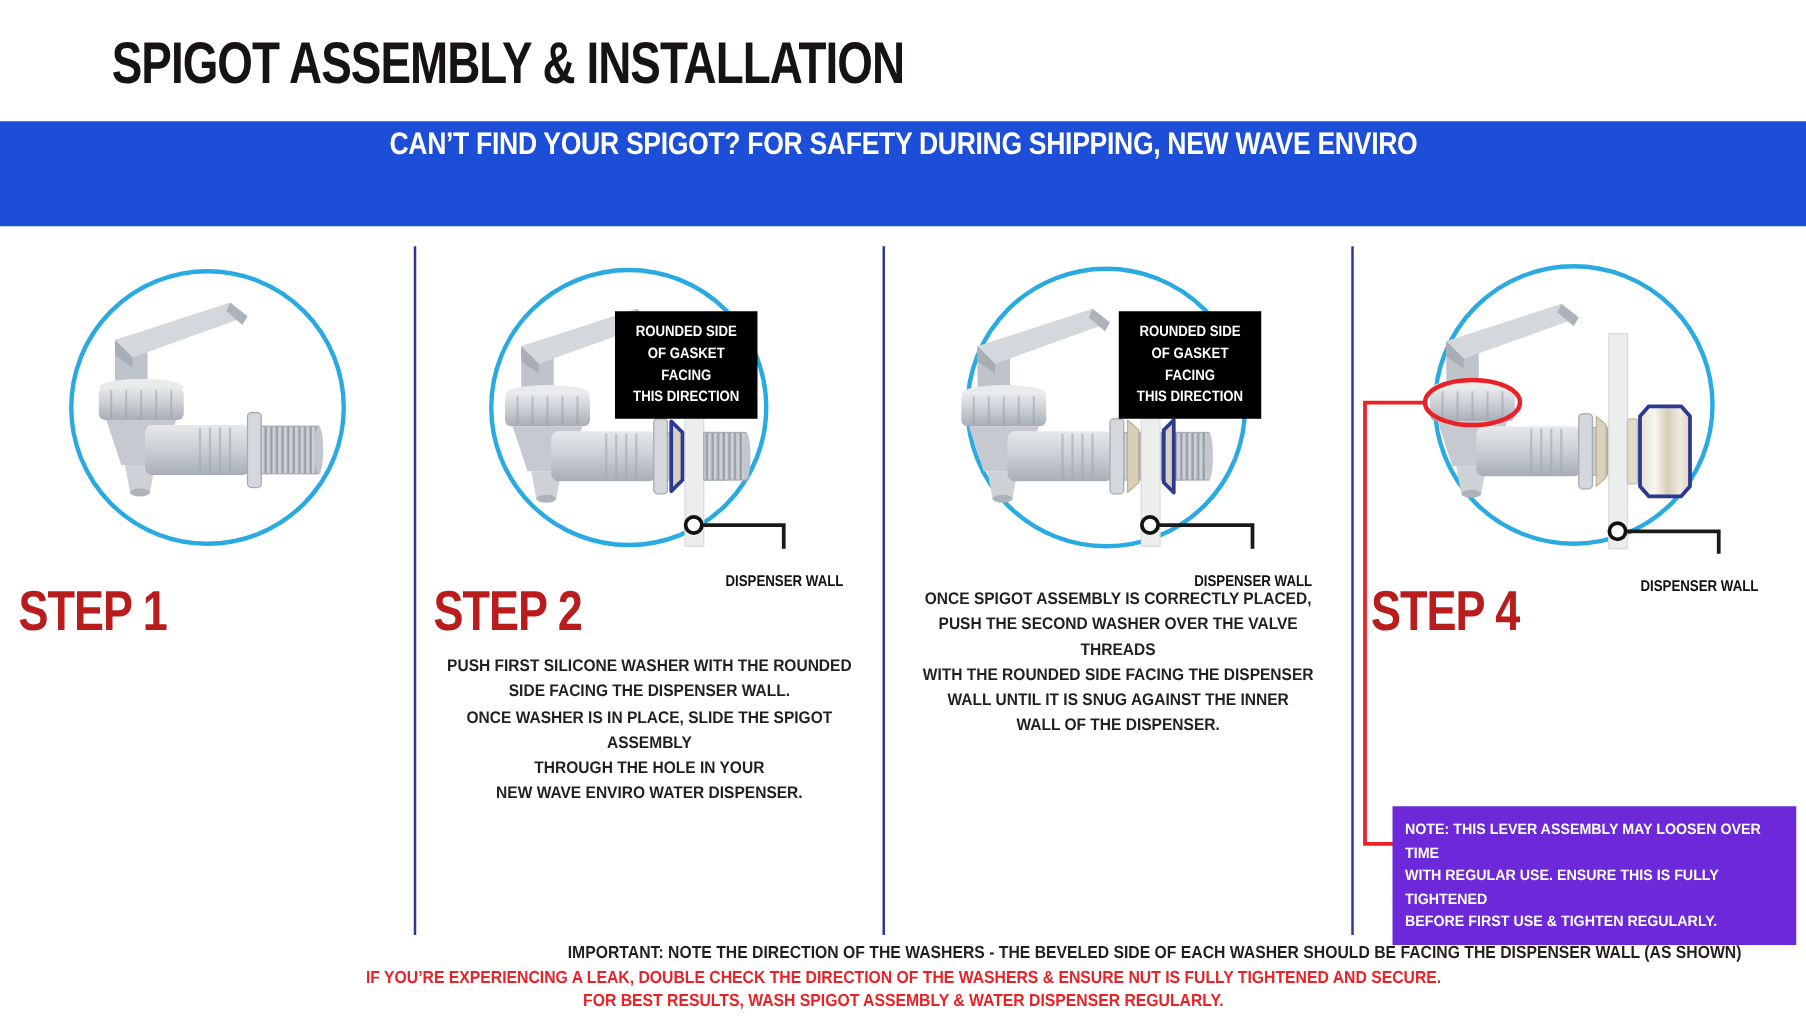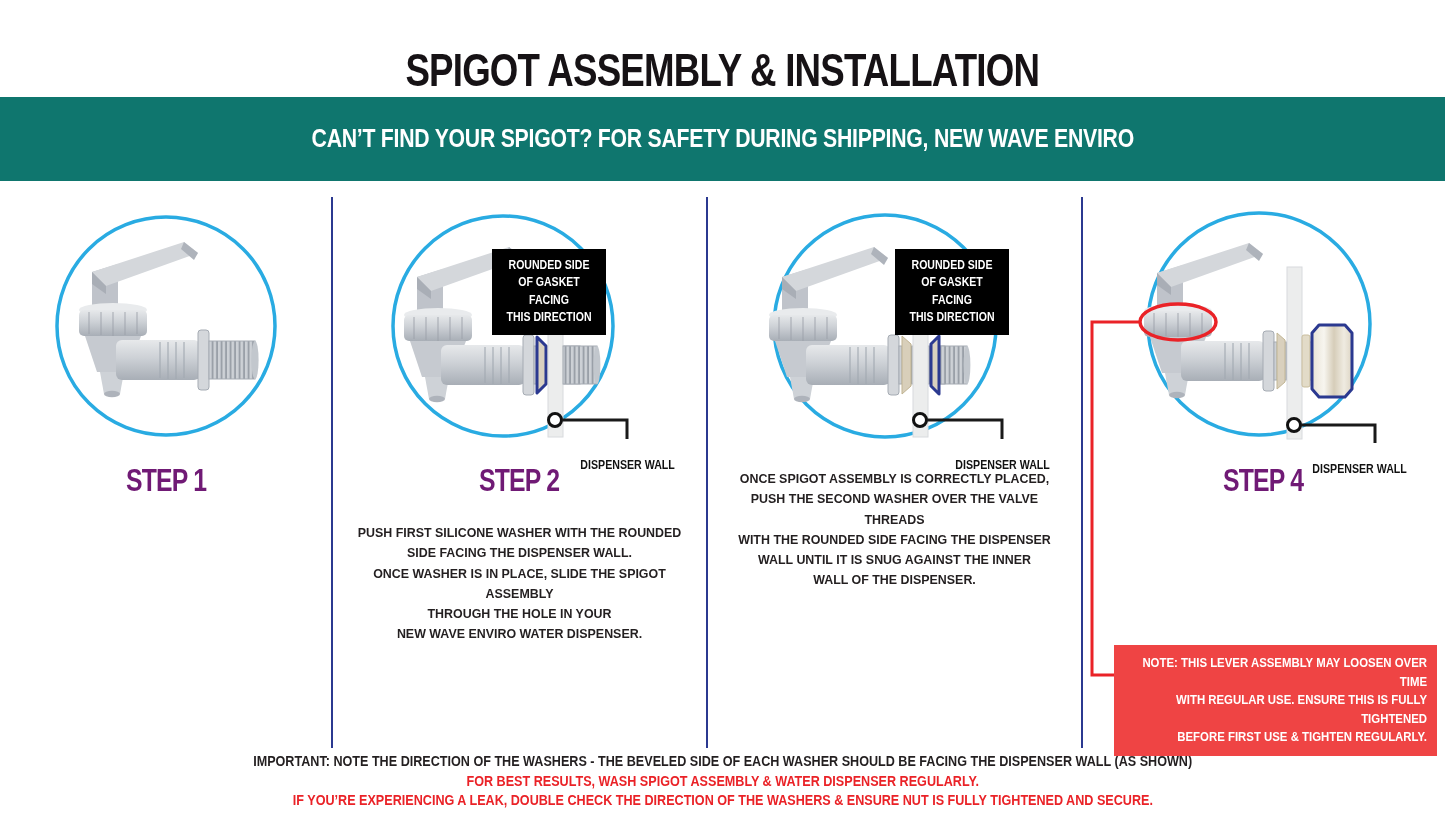--- a/index.html
+++ b/index.html
@@ -3,27 +3,27 @@
 <meta charset="utf-8">
 <style>
   html,body{margin:0;padding:0;}
   body{
     width:1445px;height:813px;position:relative;background:#ffffff;
     font-family:"Liberation Sans", sans-serif;color:#231F20;overflow:hidden;
   }
   .cx{display:inline-block;white-space:pre-line;transform-origin:center top;}
 
   
-  .title{position:absolute;top:22px;left:0;width:100%;text-align:center;
-    font-size:47px;font-weight:bold;color:#161215;letter-spacing:-1px;margin-top:20px;}
+  .title{position:absolute;top:22px;left:0;width:100%;text-align:left;
+    font-size:47px;font-weight:bold;color:#161215;letter-spacing:-1px;}
   .title .cx{transform:scaleX(0.78);}
 
   
-  .banner{position:absolute;top:97px;left:0;width:100%;height:84px;background:#0f766e;
-    color:#ffffff;display:flex;flex-direction:column;justify-content:center;text-align:center;
+  .banner{position:absolute;top:97px;left:0;width:100%;height:84px;background:#1d4ed8;
+    color:#ffffff;display:flex;flex-direction:row;justify-content:center;text-align:center;
     font-weight:bold;font-size:25px;line-height:1.5;letter-spacing:-0.3px;}
   .banner .cx{transform:scaleX(0.85);}
 
   
   .steps-row{position:absolute;top:181px;left:0;width:1445px;height:567px;display:flex;}
   .step-col{position:relative;height:567px;}
   .step-col:nth-child(1){width:332px;}
   .step-col:nth-child(2){width:375px;}
   .step-col:nth-child(3){width:375px;}
   .step-col:nth-child(4){width:363px;}
@@ -40,37 +40,37 @@
   .callout .cx{transform:scaleX(0.88);}
   .co-s2{left:160px;top:54px;width:110px;}
   .co-s3{left:188px;top:54px;width:110px;}
 
   .wall-label{position:absolute;font-weight:bold;font-size:12.5px;color:#111111;z-index:3;margin-top:16px;}
   .wall-label .cx{transform:scaleX(0.85);white-space:nowrap;}
   .wl-s2{left:226px;top:247px;width:140px;text-align:center;}
   .wl-s3{left:226px;top:247px;width:140px;text-align:center;}
   .wl-s4{left:208px;top:251px;width:140px;text-align:center;}
 
-  .step-heading{text-align:center;color:#701a75;font-size:31px;font-weight:bold;
+  .step-heading{color:#b91c1c;font-size:45px;font-weight:bold;
     letter-spacing:-1px;margin-top:0;height:54px;}
   .step-heading .cx{transform:scaleX(0.80);}
 
   .step-body{text-align:center;font-weight:bold;font-size:13.5px;line-height:1.5;
     margin-top:6px;color:#231F20;}
   .step-body .cx{transform:scaleX(0.92);}
 
-  .note-box{position:absolute;left:32px;right:8px;top:464px;background:#ef4444;color:#ffffff;
-    font-weight:bold;font-size:12px;text-align:right;line-height:1.55;padding:9px 2px;z-index:2;}
+  .note-box{position:absolute;left:32px;right:8px;top:464px;background:#6d28d9;color:#ffffff;
+    font-weight:bold;font-size:12px;text-align:left;line-height:1.55;padding:9px 2px;z-index:2;}
   .note-box .cx{transform:scaleX(0.95);}
 
   
   .footer{position:absolute;top:752px;left:0;width:100%;text-align:center;font-weight:bold;
     font-size:14px;line-height:1.4;}
   .footer .cx{transform:scaleX(0.9);}
-  .footer-important{color:#231F20;}
+  .footer-important{color:#231F20;text-align:right;}
   .footer-warning{color:#EA2227;}
 </style>
 </head>
 <body>
 
 <svg width="0" height="0" style="position:absolute" aria-hidden="true">
   <defs>
     <linearGradient id="gv" x1="0" y1="0" x2="0" y2="1">
       <stop offset="0" stop-color="#e7e9eb"></stop>
       <stop offset="0.45" stop-color="#cdd1d6"></stop>
@@ -198,15 +198,15 @@
     <div class="step-heading"><span class="cx">STEP 4</span></div>
     <div class="note-box"><span class="cx">NOTE: THIS LEVER ASSEMBLY MAY LOOSEN OVER TIME
 WITH REGULAR USE. ENSURE THIS IS FULLY TIGHTENED
 BEFORE FIRST USE &amp; TIGHTEN REGULARLY.</span></div>
   </div>
 
 </div>
 
 <div class="footer">
   <div class="footer-important"><span class="cx">IMPORTANT: NOTE THE DIRECTION OF THE WASHERS - THE BEVELED SIDE OF EACH WASHER SHOULD BE FACING THE DISPENSER WALL (AS SHOWN)</span></div>
+  <div class="footer-warning"><span class="cx">IF YOU’RE EXPERIENCING A LEAK, DOUBLE CHECK THE DIRECTION OF THE WASHERS &amp; ENSURE NUT IS FULLY TIGHTENED AND SECURE.</span></div>
   <div class="footer-warning"><span class="cx">FOR BEST RESULTS, WASH SPIGOT ASSEMBLY &amp; WATER DISPENSER REGULARLY.</span></div>
-  <div class="footer-warning"><span class="cx">IF YOU’RE EXPERIENCING A LEAK, DOUBLE CHECK THE DIRECTION OF THE WASHERS &amp; ENSURE NUT IS FULLY TIGHTENED AND SECURE.</span></div>
 </div>
 
 </body></html>

